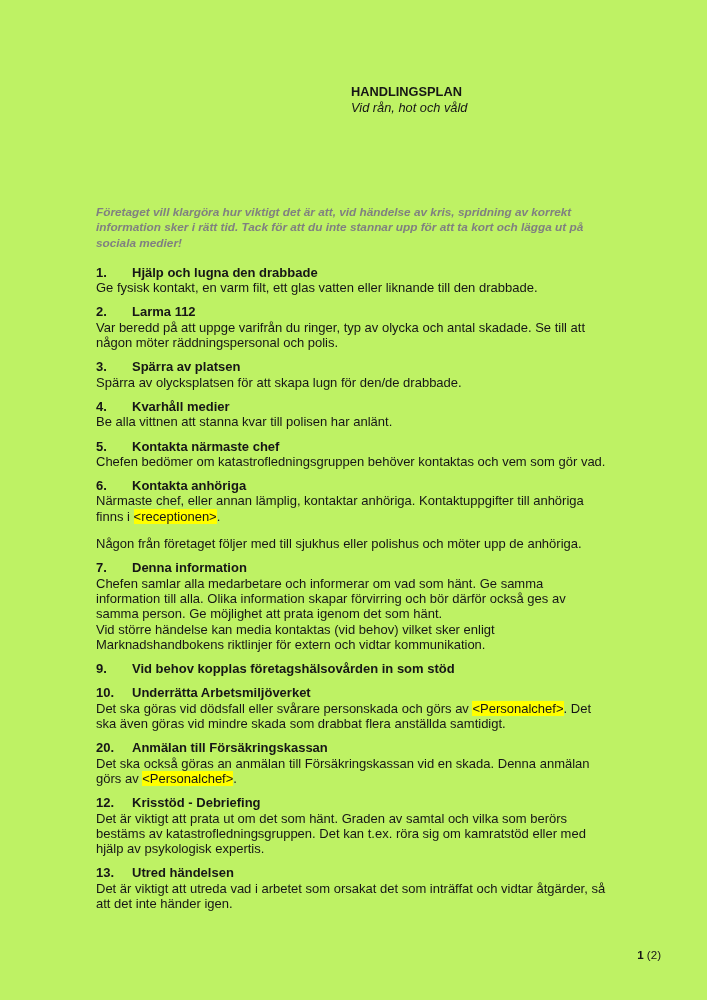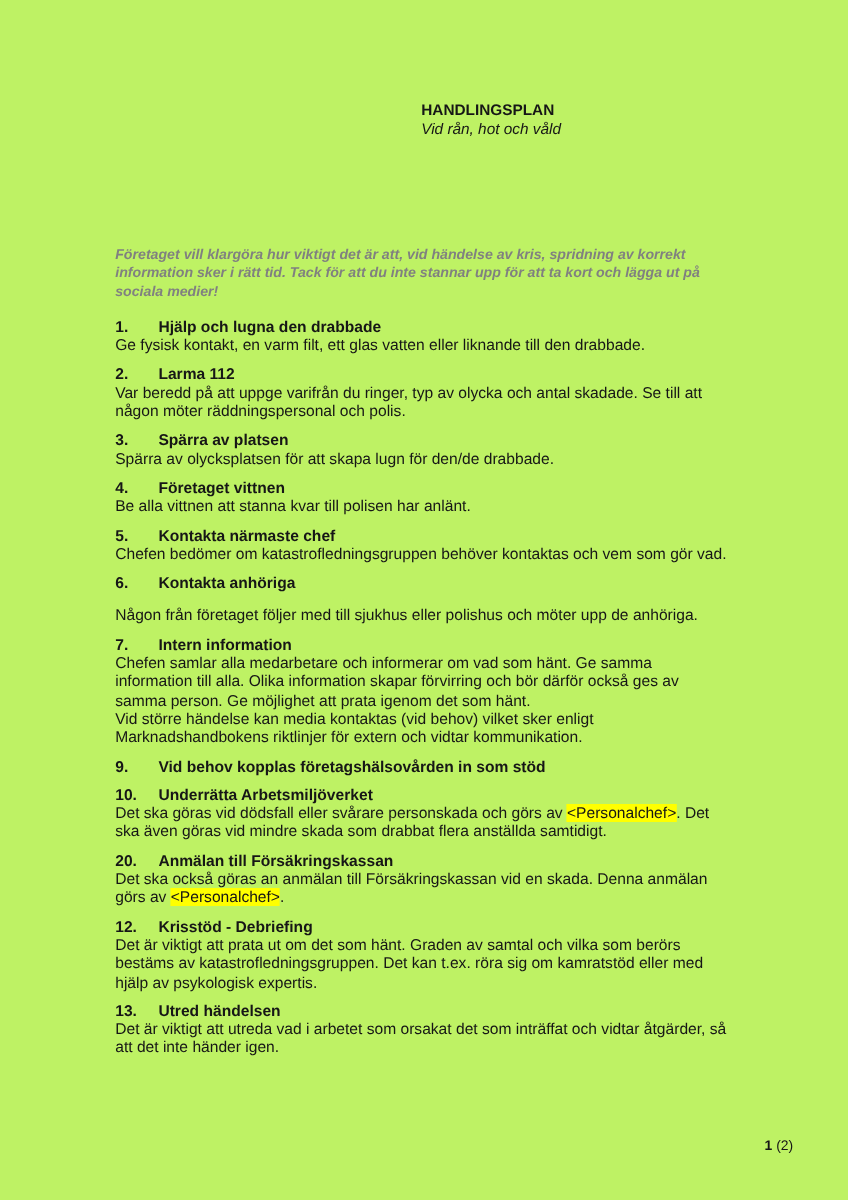--- a/index.html
+++ b/index.html
@@ -72,27 +72,28 @@
       <div class="doc-subtitle">Vid rån, hot och våld</div>
     </div>
     <div class="intro">Företaget vill klargöra hur viktigt det är att, vid händelse av kris, spridning av korrekt information sker i rätt tid. Tack för att du inte stannar upp för att ta kort och lägga ut på sociala medier!</div>
     <div class="content">
         <div class="sec-head"><span class="sec-num">1.</span><span>Hjälp och lugna den drabbade</span></div>
         <div class="para"><span>Ge fysisk kontakt, en varm filt, ett glas vatten eller liknande till den drabbade.</span></div>
         <div class="sec-head"><span class="sec-num">2.</span><span>Larma 112</span></div>
         <div class="para"><span>Var beredd på att uppge varifrån du ringer, typ av olycka och antal skadade. Se till att någon möter räddningspersonal och polis.</span></div>
         <div class="sec-head"><span class="sec-num">3.</span><span>Spärra av platsen</span></div>
         <div class="para"><span>Spärra av olycksplatsen för att skapa lugn för den/de drabbade.</span></div>
-        <div class="sec-head"><span class="sec-num">4.</span><span>Företaget vittnen</span></div>
+        <div class="sec-head"><span class="sec-num">4.</span><span>Kvarhåll medier</span></div>
         <div class="para"><span>Be alla vittnen att stanna kvar till polisen har anlänt.</span></div>
         <div class="sec-head"><span class="sec-num">5.</span><span>Kontakta närmaste chef</span></div>
         <div class="para"><span>Chefen bedömer om katastrofledningsgruppen behöver kontaktas och vem som gör vad.</span></div>
         <div class="sec-head"><span class="sec-num">6.</span><span>Kontakta anhöriga</span></div>
+        <div class="para"><span>Närmaste chef, eller annan lämplig, kontaktar anhöriga. Kontaktuppgifter till anhöriga finns i </span><span class="hl" style="background: rgb(255, 255, 0);">&lt;receptionen&gt;</span><span>.</span></div>
         <div class="para standalone"><span>Någon från företaget följer med till sjukhus eller polishus och möter upp de anhöriga.</span></div>
-        <div class="sec-head"><span class="sec-num">7.</span><span>Intern information</span></div>
+        <div class="sec-head"><span class="sec-num">7.</span><span>Denna information</span></div>
         <div class="para"><span>Chefen samlar alla medarbetare och informerar om vad som hänt. Ge samma information till alla. Olika information skapar förvirring och bör därför också ges av samma person. Ge möjlighet att prata igenom det som hänt.</span></div>
         <div class="para"><span>Vid större händelse kan media kontaktas (vid behov) vilket sker enligt Marknadshandbokens riktlinjer för extern och vidtar kommunikation.</span></div>
         <div class="sec-head"><span class="sec-num">9.</span><span>Vid behov kopplas företagshälsovården in som stöd</span></div>
         <div class="sec-head"><span class="sec-num">10.</span><span>Underrätta Arbetsmiljöverket</span></div>
         <div class="para"><span>Det ska göras vid dödsfall eller svårare personskada och görs av </span><span class="hl" style="background: rgb(255, 255, 0);">&lt;Personalchef&gt;</span><span>. Det ska även göras vid mindre skada som drabbat flera anställda samtidigt.</span></div>
         <div class="sec-head"><span class="sec-num">20.</span><span>Anmälan till Försäkringskassan</span></div>
         <div class="para"><span>Det ska också göras an anmälan till Försäkringskassan vid en skada. Denna anmälan görs av </span><span class="hl" style="background: rgb(255, 255, 0);">&lt;Personalchef&gt;</span><span>.</span></div>
         <div class="sec-head"><span class="sec-num">12.</span><span>Krisstöd - Debriefing</span></div>
         <div class="para"><span>Det är viktigt att prata ut om det som hänt. Graden av samtal och vilka som berörs bestäms av katastrofledningsgruppen. Det kan t.ex. röra sig om kamratstöd eller med hjälp av psykologisk expertis.</span></div>
         <div class="sec-head"><span class="sec-num">13.</span><span>Utred händelsen</span></div>

